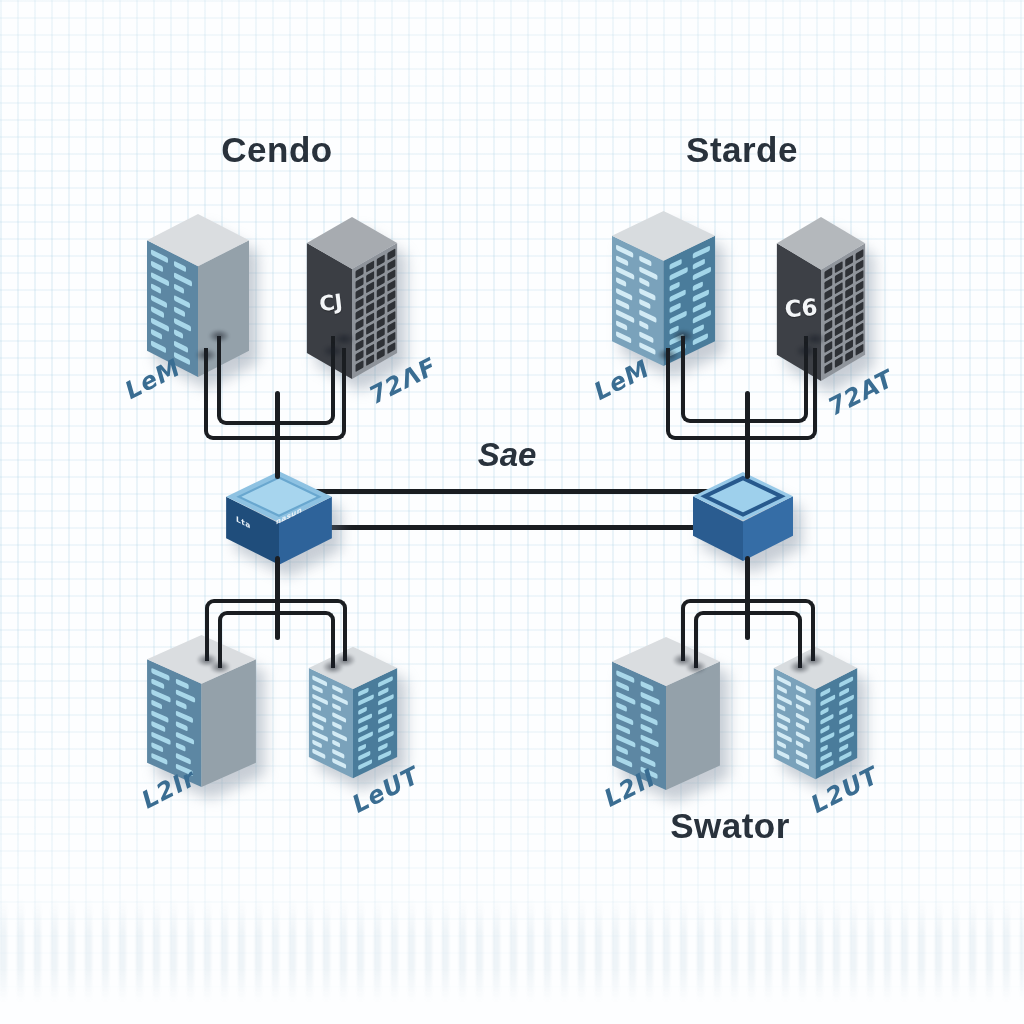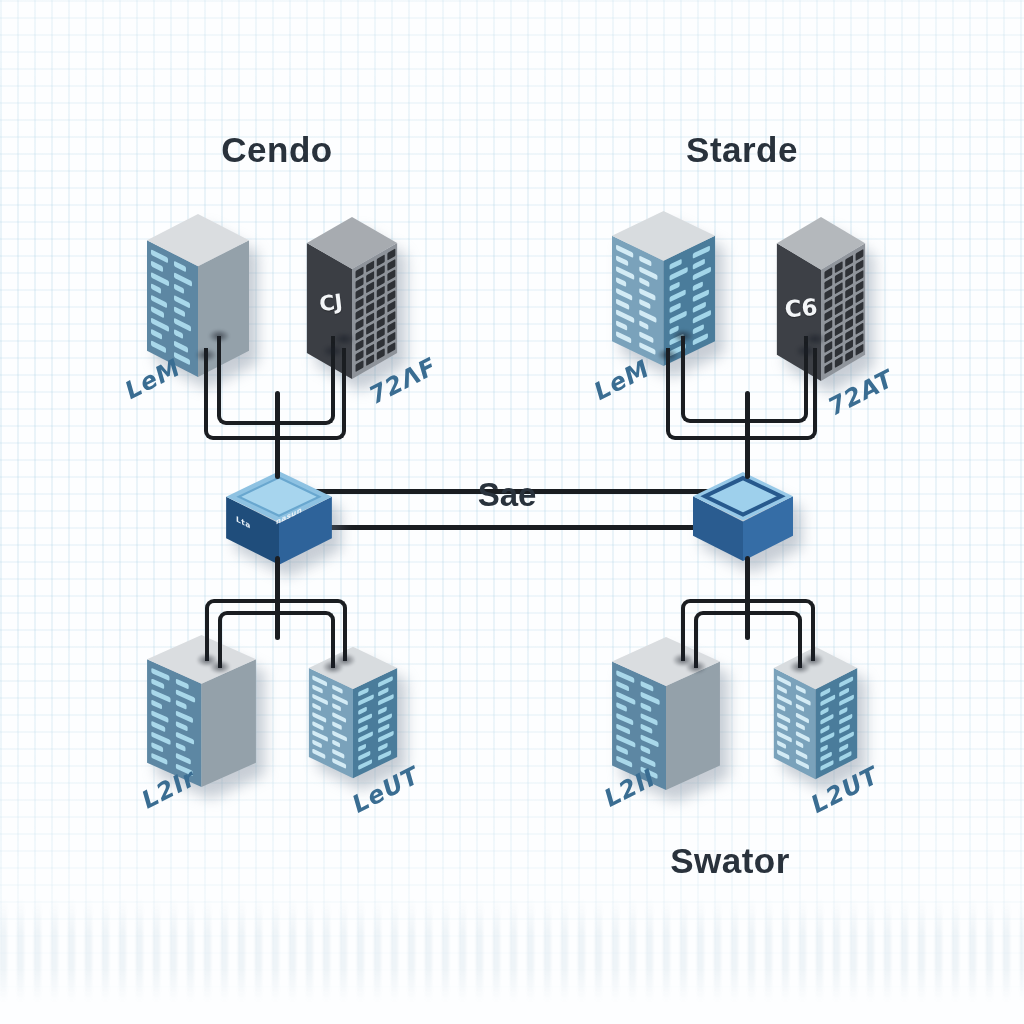--- a/index.html
+++ b/index.html
@@ -415,22 +415,22 @@
   <div class="port" style="left:209px;top:660px;"></div>
   <div class="port" style="left:322px;top:660px;"></div>
   <div class="port" style="left:334px;top:653px;"></div>
   <div class="port" style="left:672px;top:653px;"></div>
   <div class="port" style="left:685px;top:660px;"></div>
   <div class="port" style="left:789px;top:660px;"></div>
   <div class="port" style="left:802px;top:653px;"></div>
 
   <div class="title" style="left:277px;top:130px;">Cendo</div>
   <div class="title" style="left:742px;top:130px;">Starde</div>
-  <div class="linklabel" style="left:507px;top:476px;">Sae</div>
-  <div class="title" style="left:730px;top:806px;margin-top:35px;">Swator</div>
+  <div class="linklabel" style="left:507px;top:436px;font-style:italic;">Sae</div>
+  <div class="title" style="left:730px;top:806px;">Swator</div>
 
   <div class="hand" style="left:153px;top:379px;">LeM</div>
   <div class="hand" style="left:403px;top:381px;">72ΛF</div>
   <div class="hand" style="left:622px;top:380px;">LeM</div>
   <div class="hand" style="left:861px;top:393px;">72AT</div>
   <div class="hand" style="left:169px;top:789px;">L2Ir</div>
   <div class="hand" style="left:386px;top:790px;">LeUT</div>
   <div class="hand" style="left:630px;top:788px;">L2II</div>
   <div class="hand" style="left:845px;top:790px;">L2UT</div>
 

